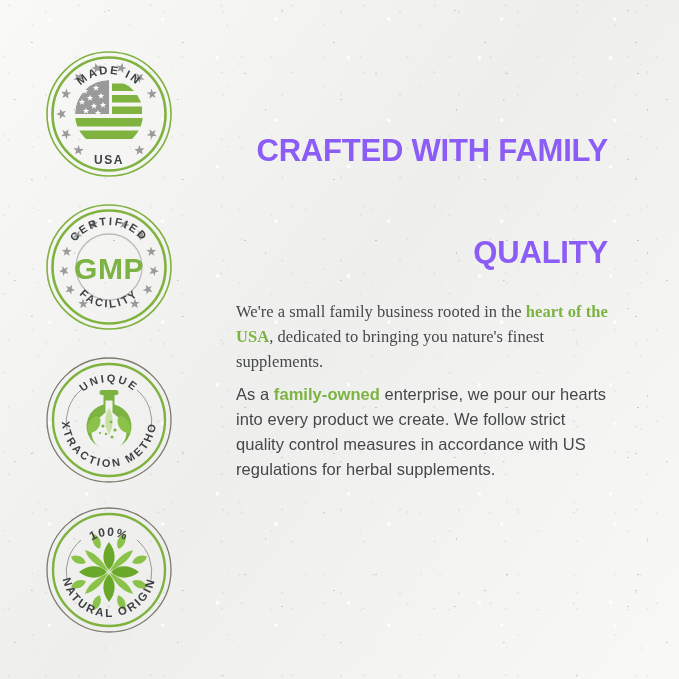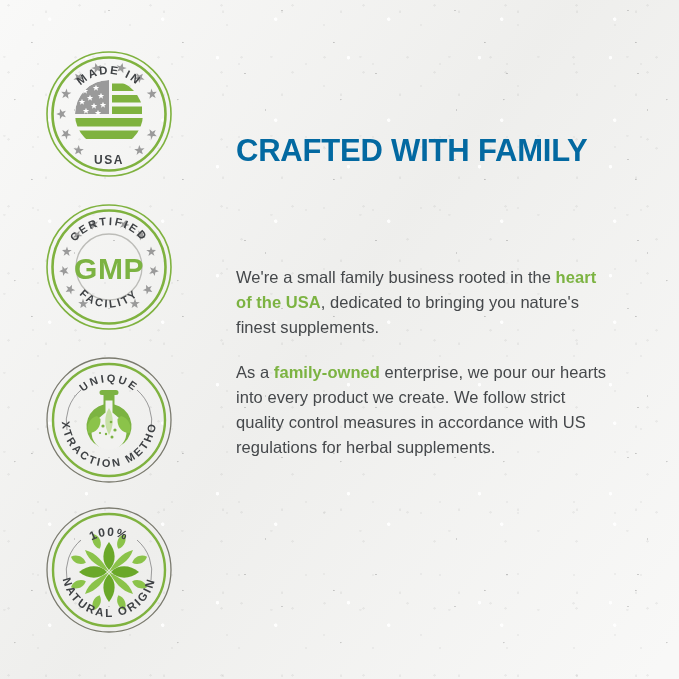--- a/index.html
+++ b/index.html
@@ -50,37 +50,38 @@
   }
   .badge{position:absolute;left:0;width:218px;display:flex;justify-content:center;}
   .badge svg{display:block;}
 
   
   #text-column{
     position:absolute;left:236px;top:134px;width:372px;
   }
   #headline{
     margin:0;
-    color:#0369a1;
+    color:#8b5cf6;
     font-family:"Liberation Sans", sans-serif;
     font-weight:bold;
     font-size:31px;
     line-height:34px;
     letter-spacing:-0.2px;
     text-transform:uppercase;
+    text-align:right;
   }
   .body-copy{
     margin:0;
     color:#45484b;
     font-size:16.5px;
     line-height:25px;
     letter-spacing:.05px;
   }
-  #paragraph-1{margin-top:29px;}
-  #paragraph-2{margin-top:20px;}
+  #paragraph-1{margin-top:29px;font-family:Liberation Serif, serif;}
+  #paragraph-2{margin-top:8px;}
   .hl{color:#7cb342;font-weight:bold;}
 </style>
 </head>
 <body>
 
 <div id="paper-texture"></div>
 
 <div class="layout">
 
   <div id="badge-column">
@@ -358,20 +359,21 @@
     </div>
 
   </div>
 
   <div id="text-column">
 
     <h1 id="headline">
       <span>CRAFTED WITH FAMILY</span><br>
       <br>
       <br>
+      <span>QUALITY</span>
     </h1>
 
     <p id="paragraph-1" class="body-copy">
       <span>We're a small family business rooted in the </span><span class="hl">heart of the USA</span><span>, dedicated to bringing you nature's finest supplements.</span>
     </p>
 
     <p id="paragraph-2" class="body-copy">
       <span>As a </span><span class="hl">family-owned</span><span> enterprise, we pour our hearts into every product we create. We follow strict quality control measures in accordance with US regulations for herbal supplements.</span>
     </p>
 

